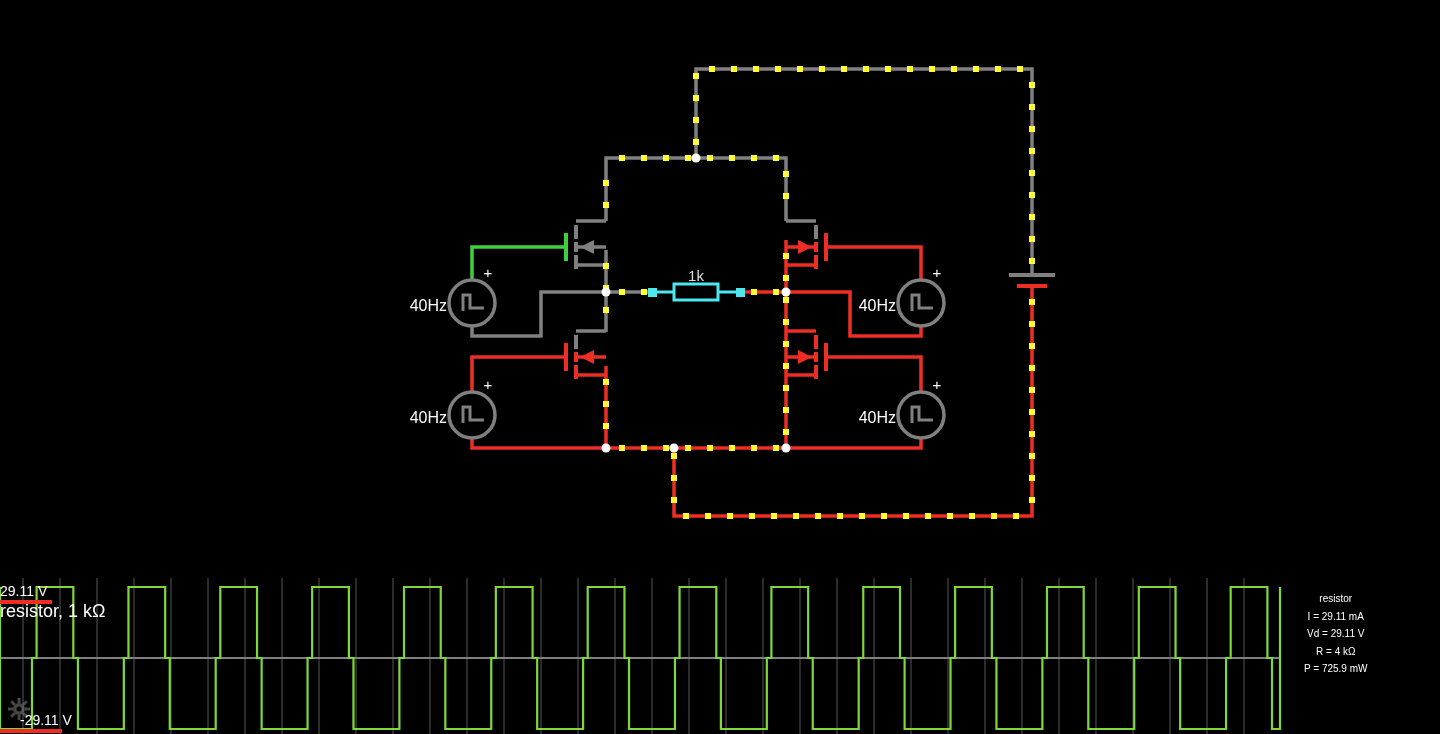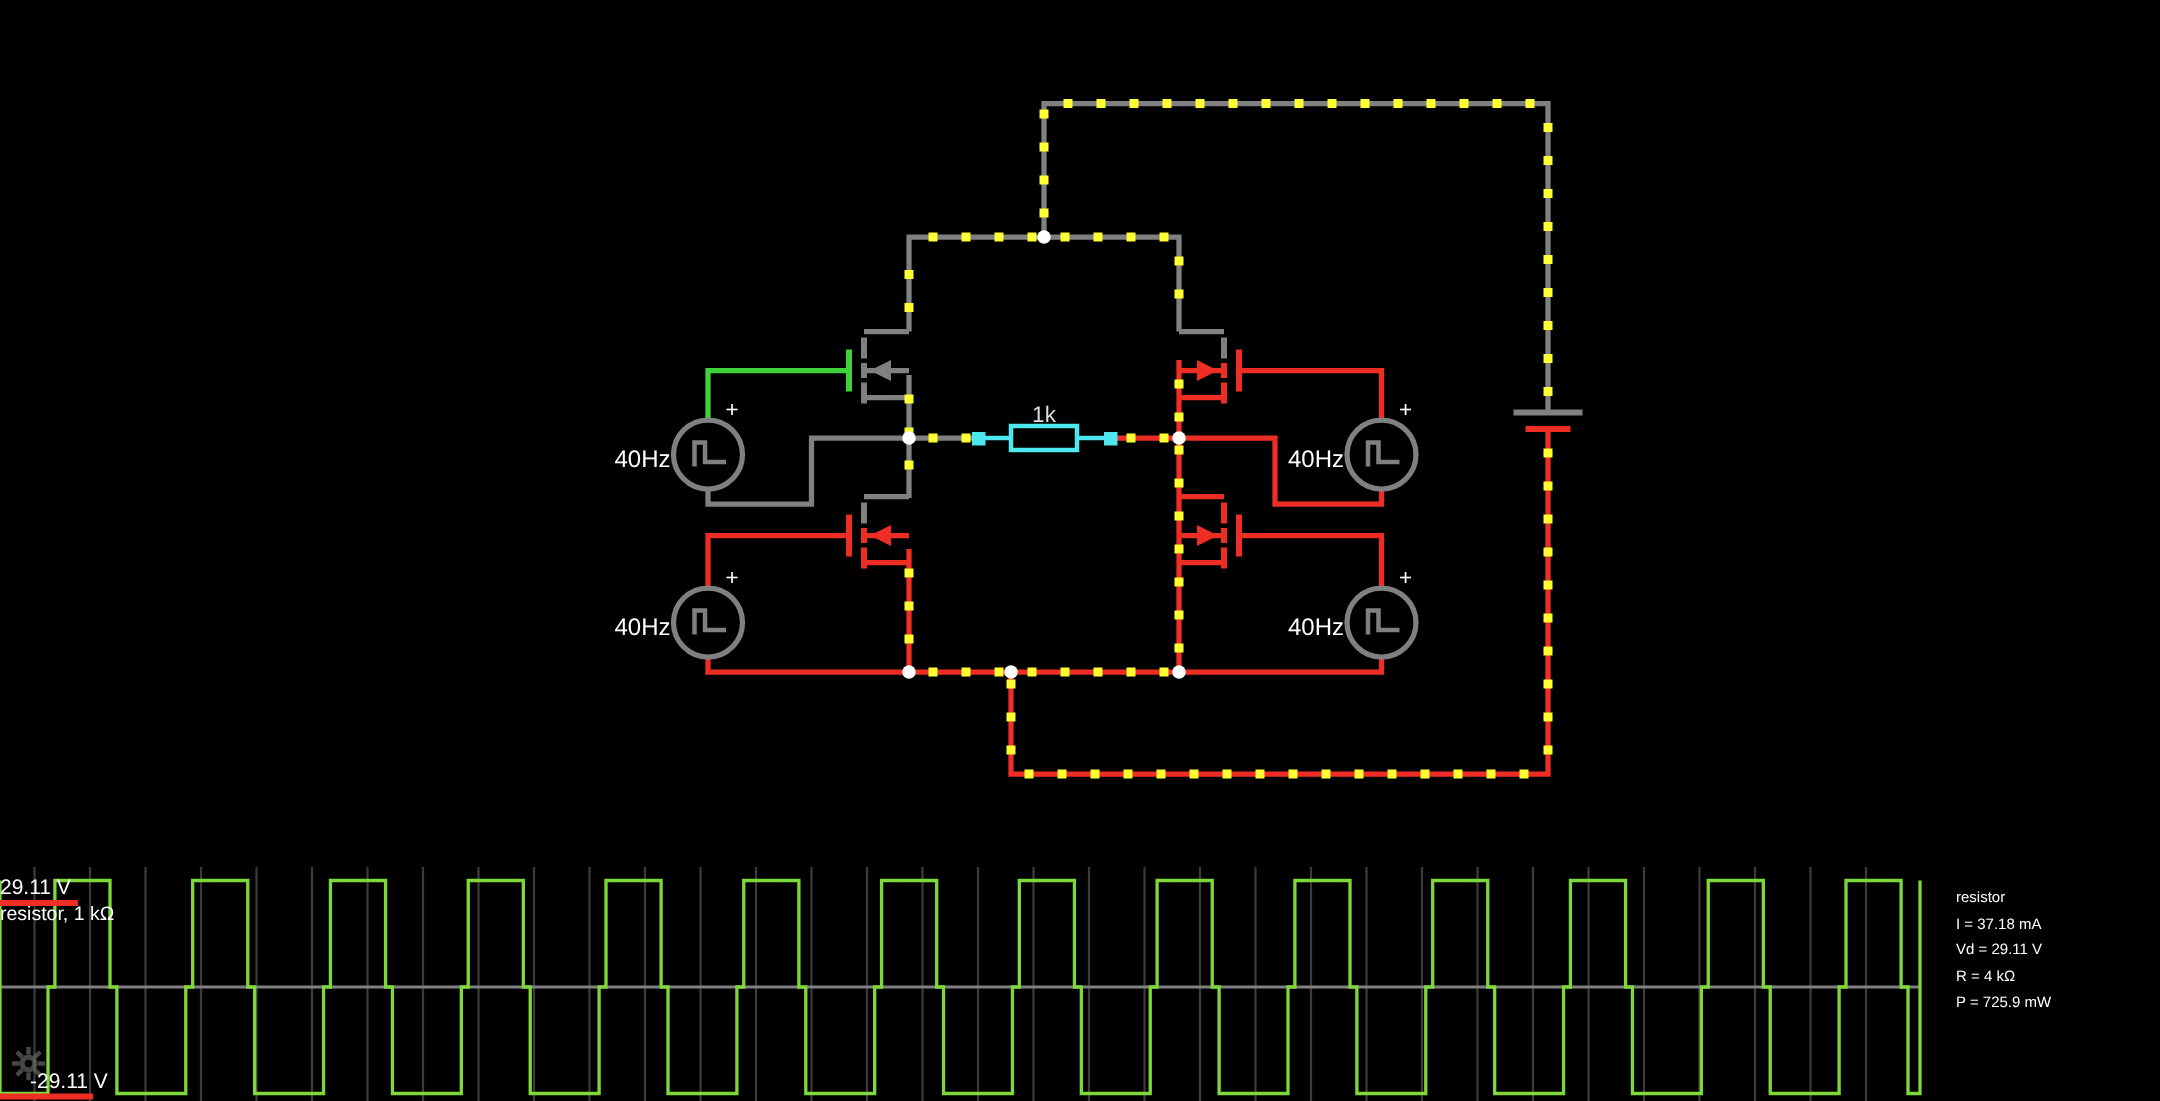--- a/index.html
+++ b/index.html
@@ -1,22 +1,22 @@
 <!DOCTYPE html>
 <html><head>
 <meta charset="utf-8">
 <style>
   html, body { margin:0; padding:0; background:#000; }
   body { width:1440px; height:734px; position:relative; overflow:hidden;
          font-family:"Liberation Sans", sans-serif; color:#fff; }
   #circuit { position:absolute; left:0; top:0; width:1440px; height:560px; }
   #scope { position:absolute; left:0; top:578px; width:1440px; height:156px; }
-  .lbl { position:absolute; font-family:"Liberation Sans", sans-serif; color:#fff; white-space:nowrap; }
+  .lbl { position:absolute; font-family:"Liberation Sans", sans-serif; color:#fff; white-space:nowrap;text-align:center; }
   .scope-max { left:0; top:583px; font-size:14px; }
-  .scope-name { left:0; top:601px; font-size:13px; }
+  .scope-name { left:0; top:601px; font-size:18px; }
   .scope-min { left:0; top:712px; font-size:14px;padding-left:20px; }
   .redbar { position:absolute; height:4px; background:#ee2e24; }
   .info { position:absolute; left:1304px; top:590px; font-size:10px; line-height:17.5px; }
   .gear { position:absolute; left:7px; top:697px; width:24px; height:24px; opacity:.55; }
   svg text { font-family:"Liberation Sans", sans-serif; }
 </style>
 </head>
 <body>
 
 <svg id="circuit" viewBox="0 0 1440 560" xmlns="http://www.w3.org/2000/svg">
@@ -290,17 +290,17 @@
     <rect x="1" y="10.5" width="5" height="3" transform="rotate(45 12 12)"></rect>
     <rect x="18" y="10.5" width="5" height="3" transform="rotate(45 12 12)"></rect>
   </g>
   <circle cx="12" cy="12" r="2.5" fill="#000"></circle>
 </svg>
 <div class="lbl scope-min">-29.11 V</div>
 <div class="redbar" style="left:0;top:729px;width:62px;"></div>
 
 <div class="info lbl">
   <div>resistor</div>
-  <div>I = 37.18 mA</div>
+  <div>I = 29.11 mA</div>
   <div>Vd = 29.11 V</div>
   <div>R = 4 kΩ</div>
   <div>P = 725.9 mW</div>
 </div>
 
 </body></html>

